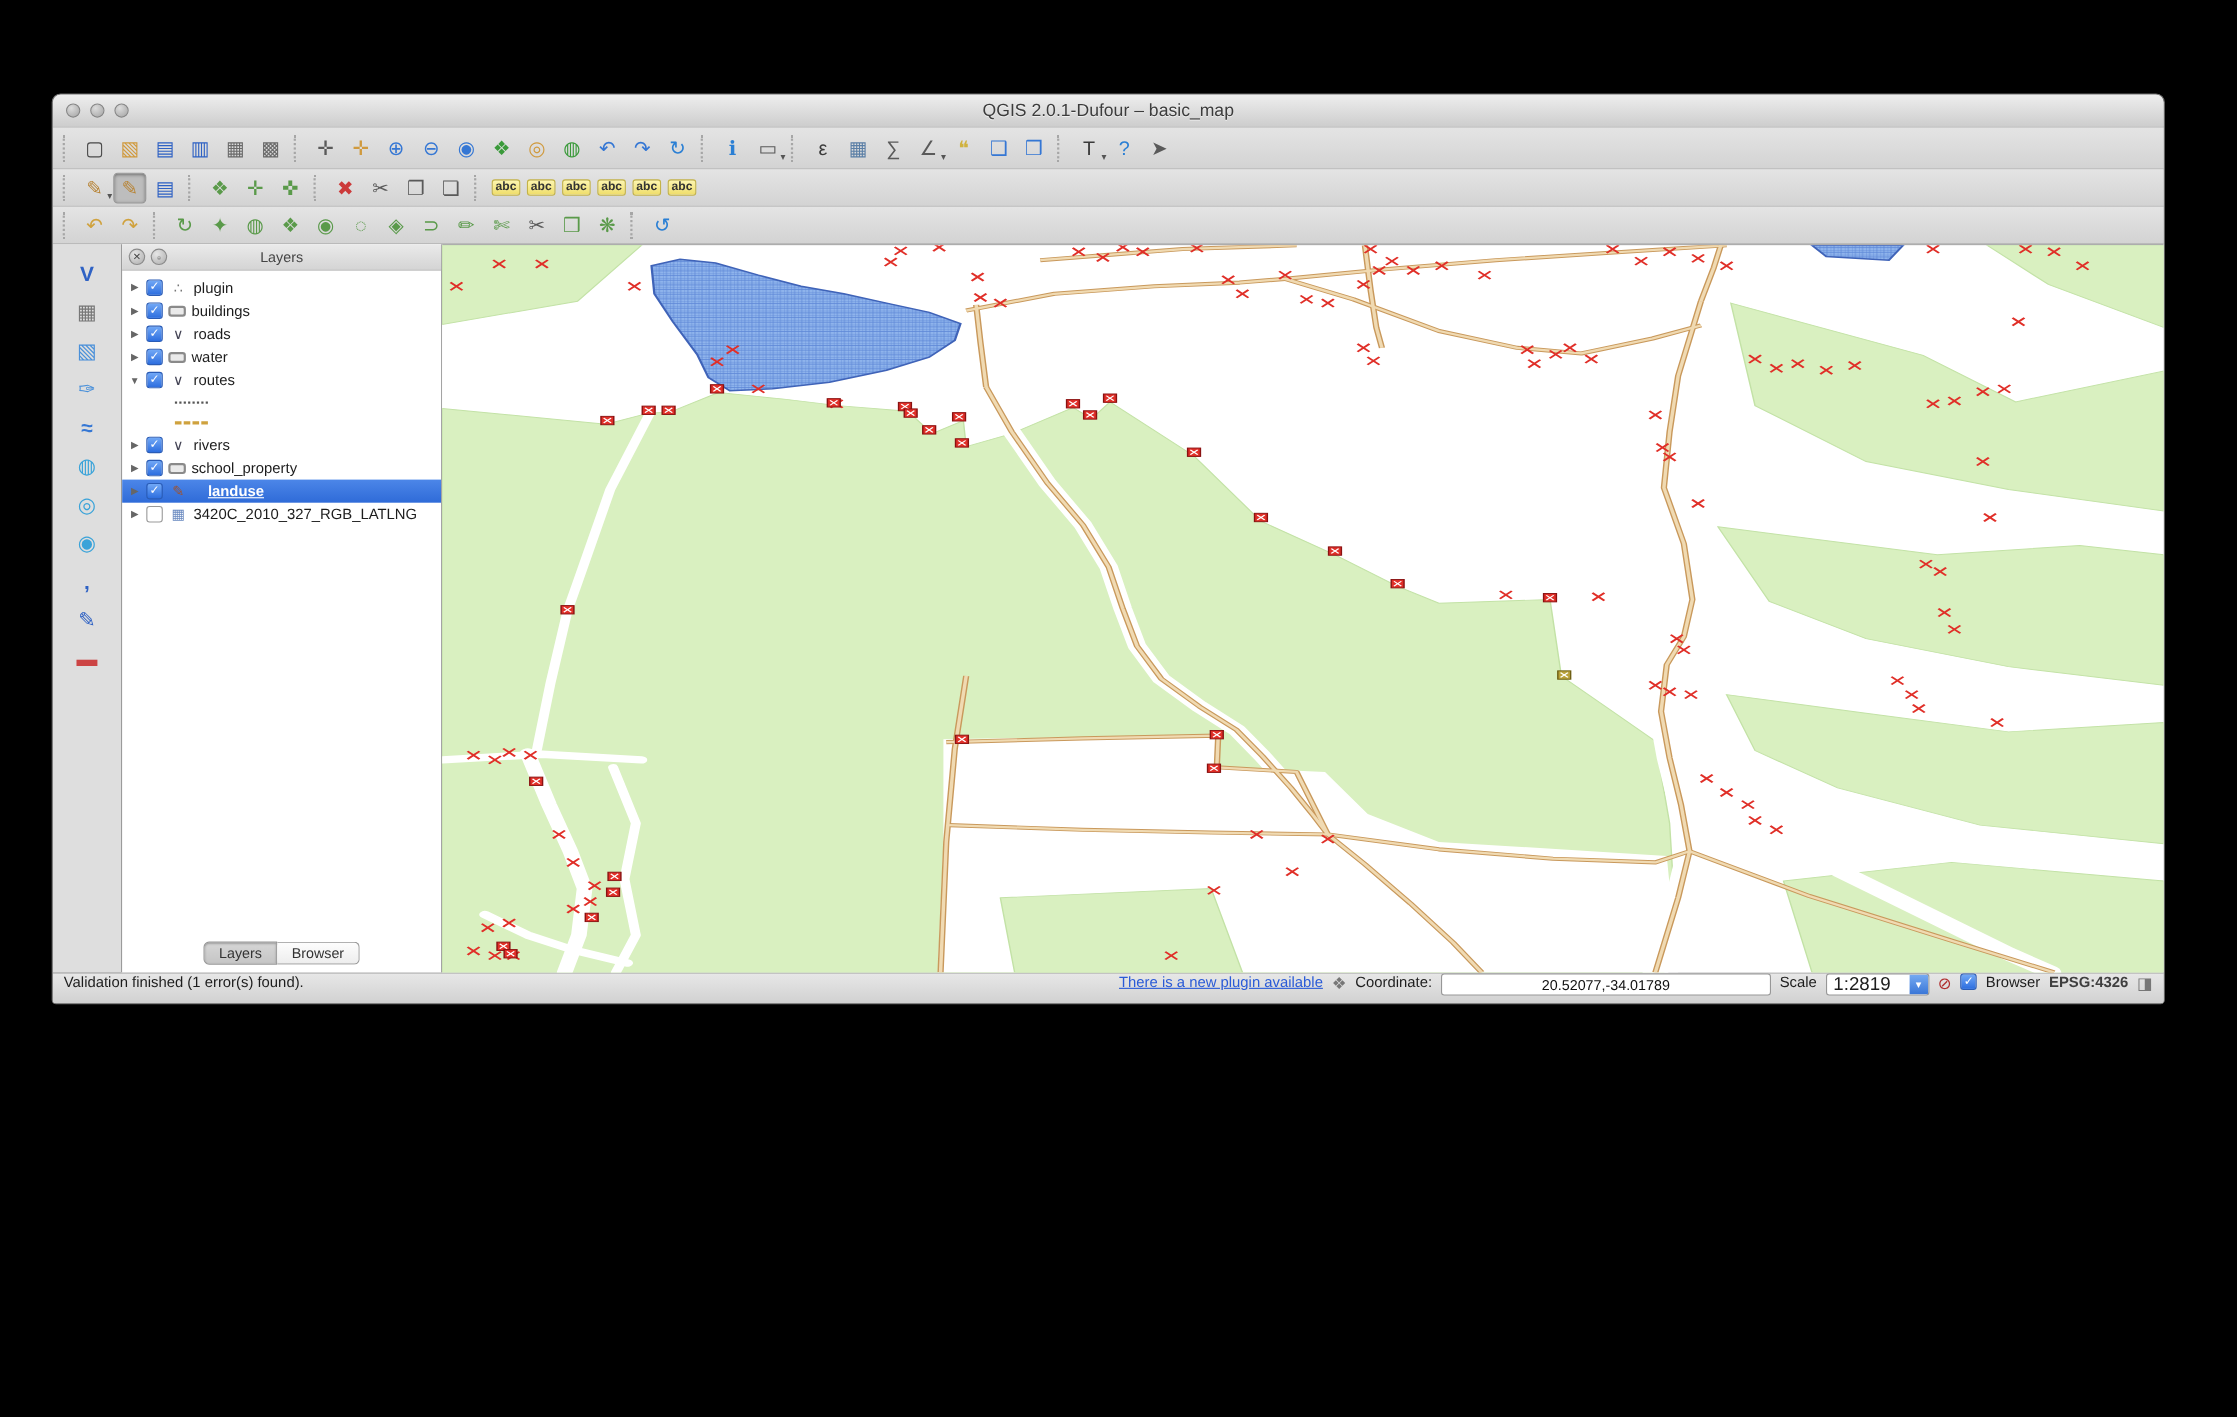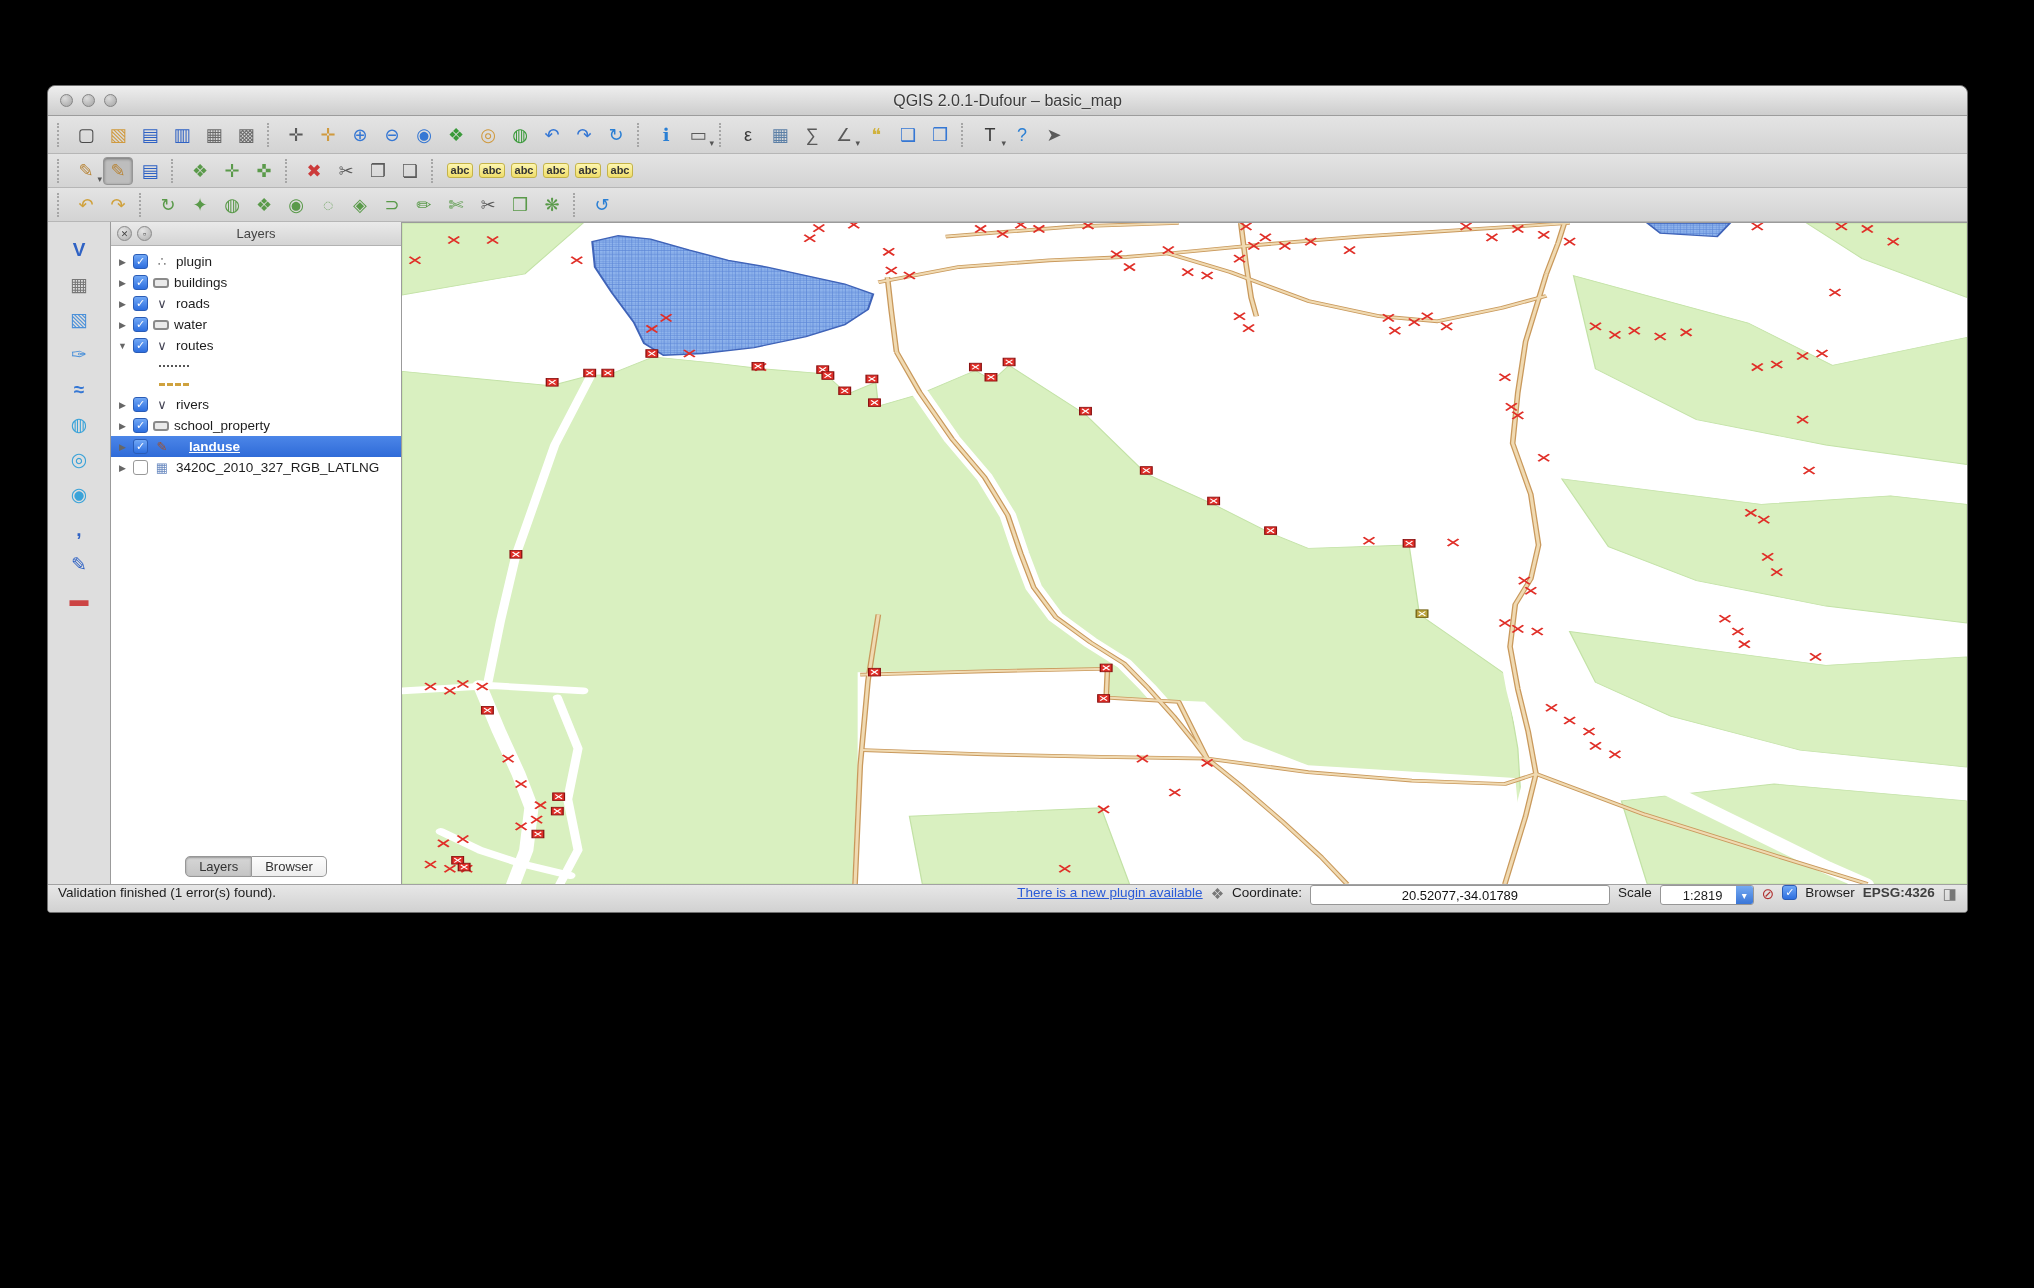--- a/index.html
+++ b/index.html
@@ -91,21 +91,21 @@
   .statusbar { height:28px; flex:0 0 28px; background:linear-gradient(#e7e7e7,#d1d1d1);
     border-top:1px solid #a2a2a2; display:flex; padding:0 10px; gap:8px;
     font-size:13.5px; color:#1d1d1d; }
   .spacer { flex:1; }
   .plugin-link { color:#2a5bd7; text-decoration:underline; cursor:pointer; }
   .sb-icon { font-size:15px; color:#777; }
   .coord-input { width:300px; height:20px; border:1px solid #979797; border-radius:3px;
     text-align:center; font-size:13px; font-family:inherit; background:#fff; color:#111; }
   .combo { width:94px; height:20px; border:1px solid #979797; border-radius:3px; background:#fff;
     display:flex; align-items:center; overflow:hidden; }
-  .combo .val { flex:1; padding-left:22px; font-size:13px; }
+  .combo .val { flex:1; padding-left:6px; font-size:17px; }
   .combo .cdd { width:17px; height:100%; background:linear-gradient(#75aaf2,#3a76d7); color:#fff;
     font-size:10px; display:flex; align-items:center; justify-content:center; }
   .crs { color:#3f3f3f;font-weight:bold; }
 </style>
 </head>
 <body>
 
 <div class="window">
 
   <div class="titlebar">

